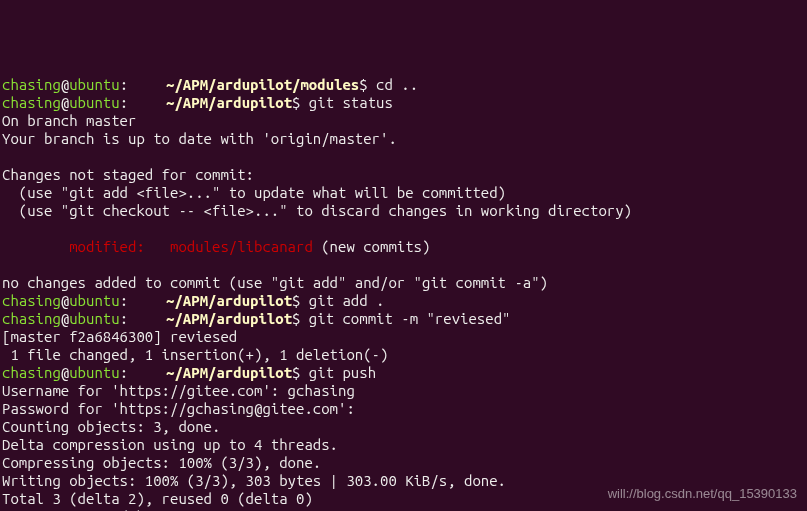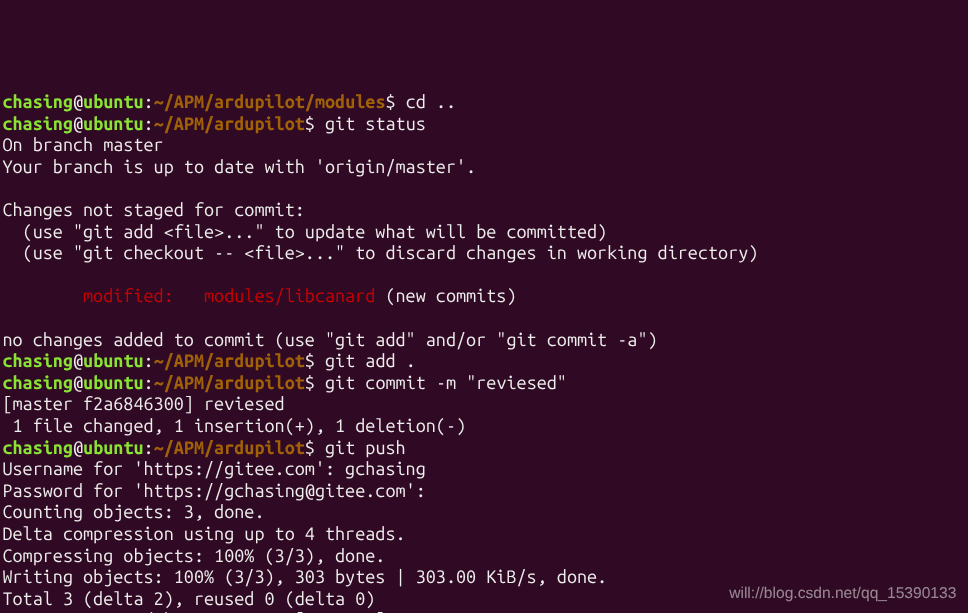--- a/index.html
+++ b/index.html
@@ -9,22 +9,22 @@
     font-family: "Ubuntu Mono", "DejaVu Sans Mono", Menlo, Consolas, monospace;
     font-size: 15px;
     line-height: 18px;
     width: 807px;
     height: 511px;
     padding: 4px 0 0 2px;
     overflow: hidden;
     white-space: pre;
     position: relative;
   }
-  .g { color: #8ae234; font-weight: bold; }
-  .b { color: #a16207; font-weight: bold; }
+  .g { color: #8ae234; font-weight: normal; }
+  .b { color: #fef9c3; font-weight: bold; margin-left: 38px; }
   .w { color: #eeeeec; }
   .r { color: #cc0000; }
   .y { color: #fce94f; font-weight: bold; }
   .p { color: #ad7fa8; font-weight: bold; }
   .watermark {
     position: absolute;
     right: 10px;
     bottom: 8px;
     color: rgba(238,238,236,0.55);
     font-family: Arial, sans-serif;

